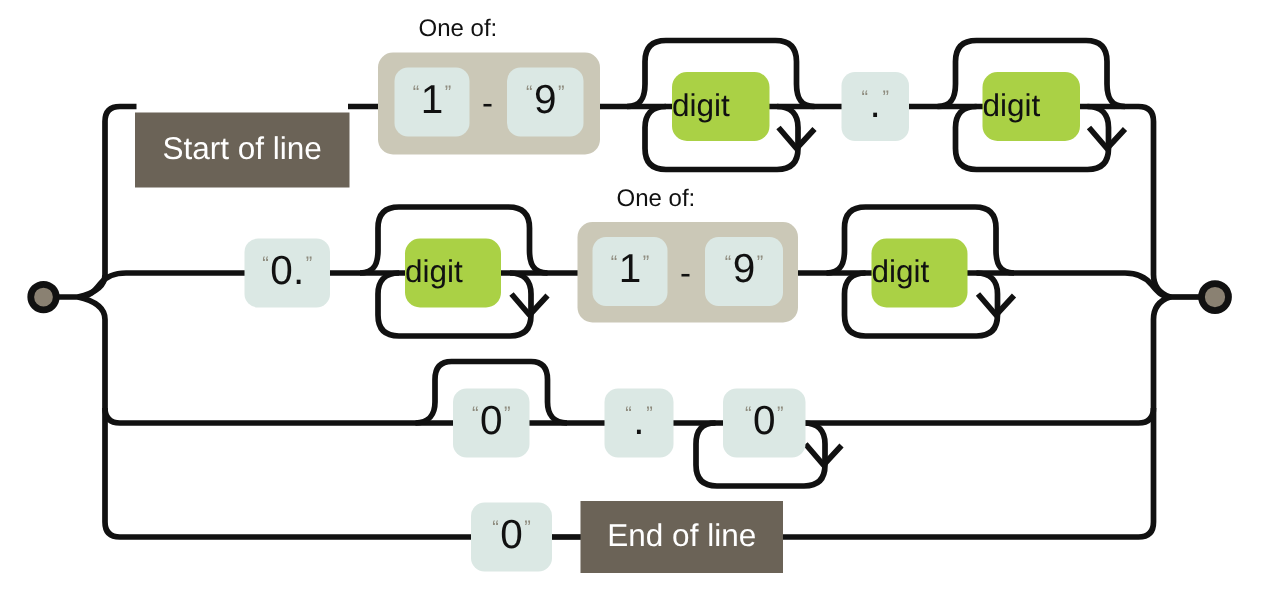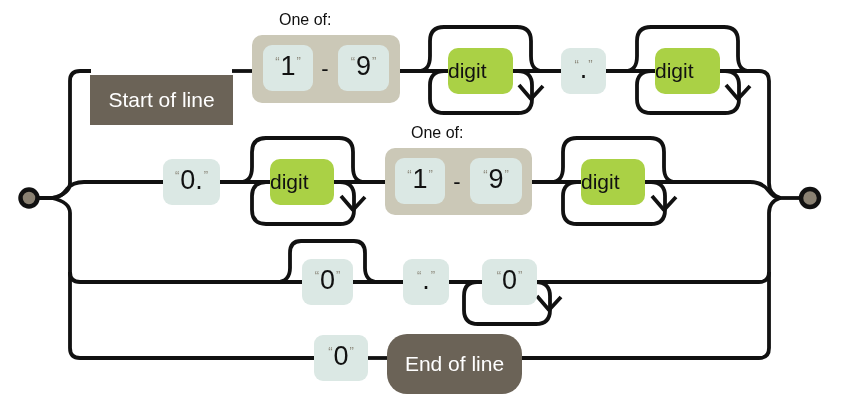--- a/index.html
+++ b/index.html
@@ -124,17 +124,17 @@
   </div>
 
   <div class="node lit" style="left:302px;top:259px;width:51px;"><span class="q">“</span><span class="c">0</span><span class="q">”</span></div>
 
   <div class="node lit" style="left:403px;top:259px;width:46px;"><span class="q">“</span><span class="c">.</span><span class="q">”</span></div>
 
   <div class="node lit" style="left:482px;top:259px;width:55px;"><span class="q">“</span><span class="c">0</span><span class="q">”</span></div>
 
   <div class="node lit" style="left:314px;top:335px;width:54px;"><span class="q">“</span><span class="c">0</span><span class="q">”</span></div>
 
-  <div class="node anchor" style="left:387px;top:334px;width:135px;height:60px;border-radius:20px;">
+  <div class="node anchor" style="left:387px;top:334px;width:135px;height:48px;">
     <span>End of line</span>
   </div>
 
 </div>
 
 </body></html>

